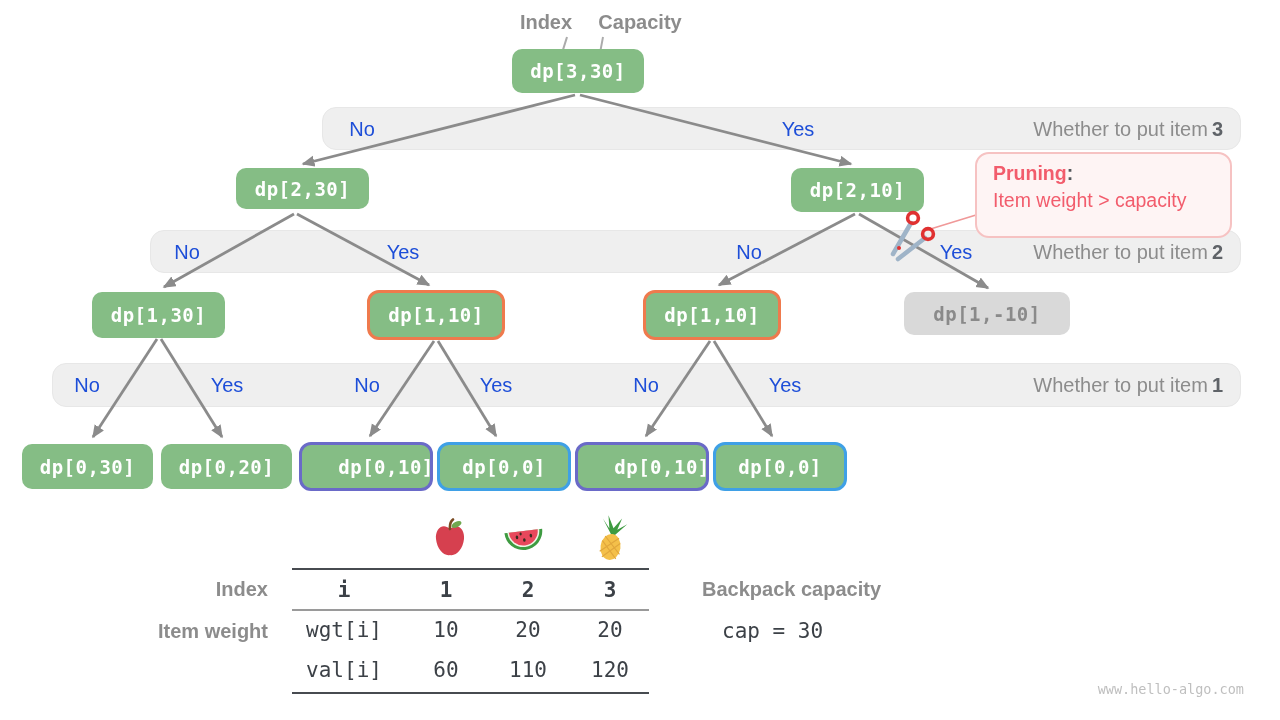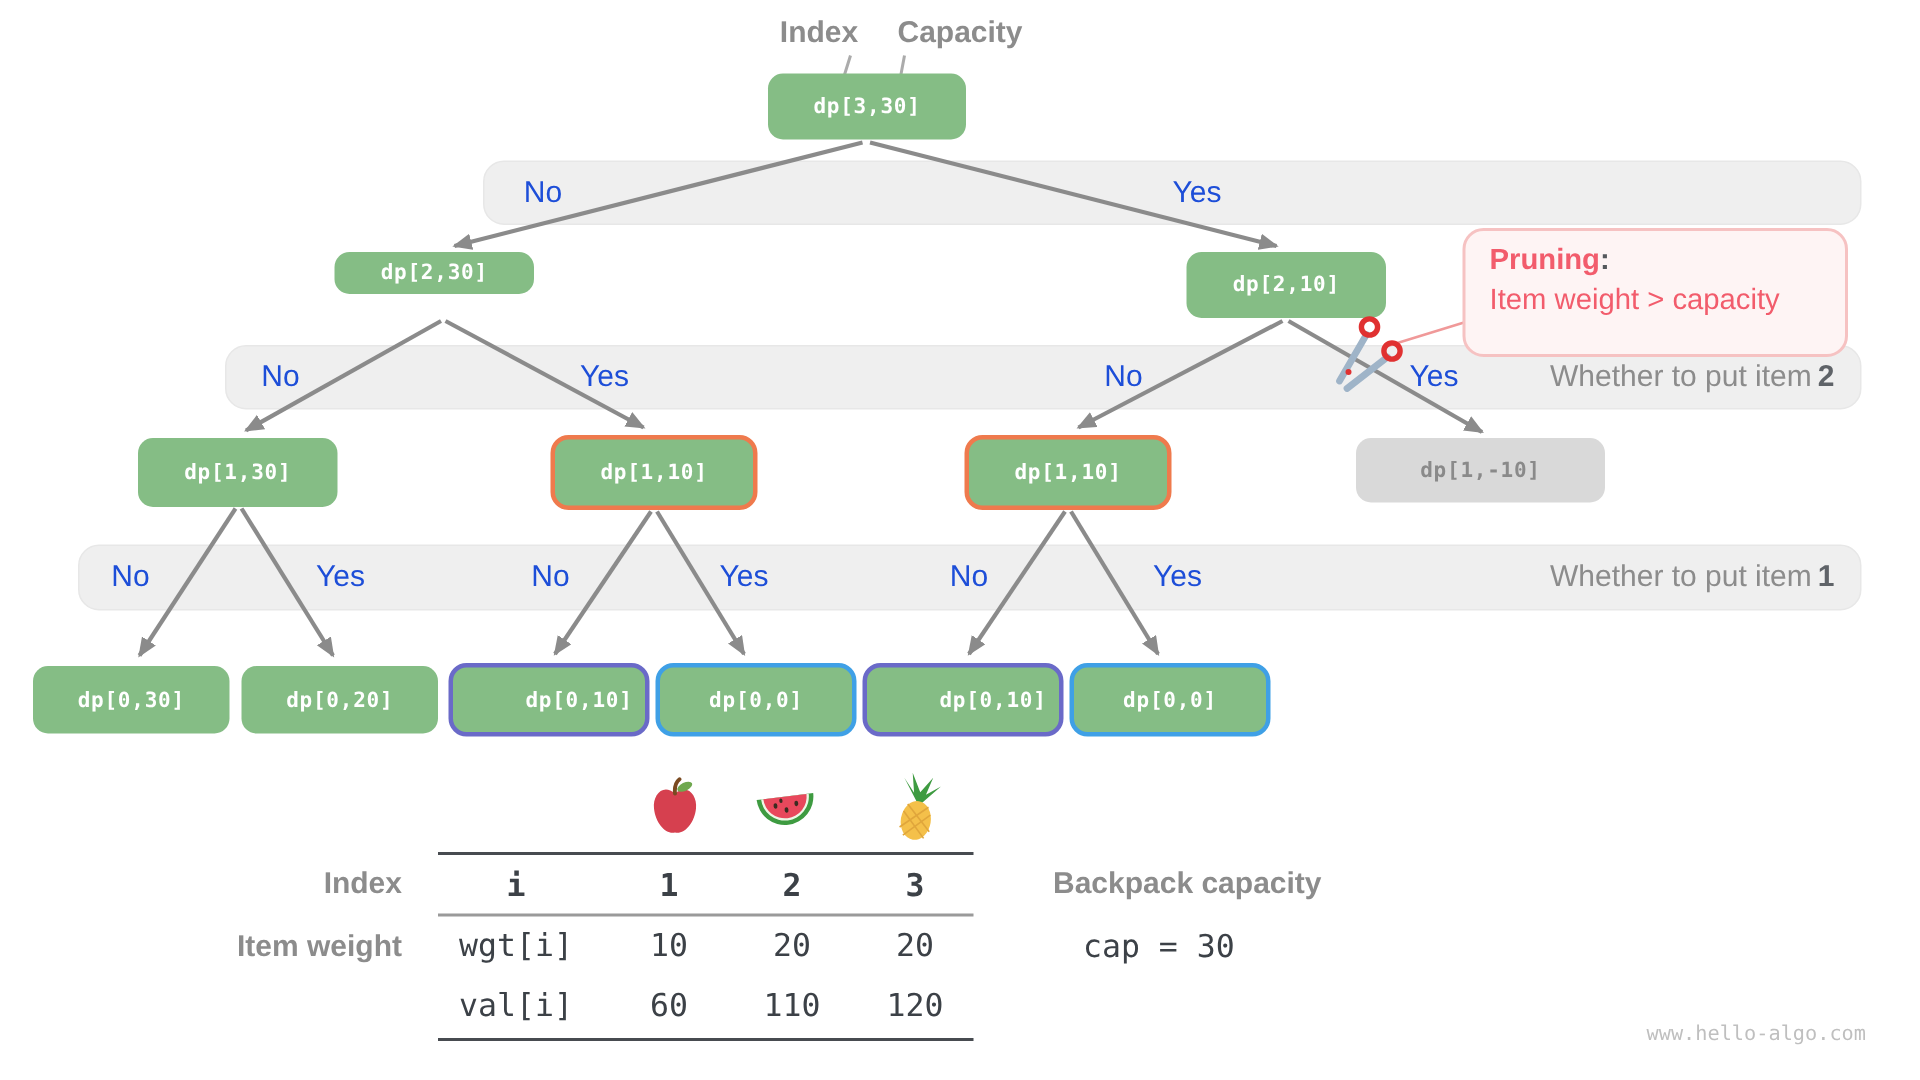--- a/index.html
+++ b/index.html
@@ -11,21 +11,21 @@
   .band{position:absolute;background:#efefef;border:1px solid #e7e7e7;border-radius:14px;z-index:1;}
   .band-label{position:absolute;top:50%;transform:translate(-50%,-50%);color:#1d4ed8;
               font-size:20px;white-space:nowrap;}
   .band-title{position:absolute;top:50%;right:17px;transform:translateY(-50%);color:#8c8c8c;
               font-size:20px;white-space:nowrap;}
   .band-title b{color:#5f6368;font-weight:bold;margin-left:4px;}
 
   
   .node{position:absolute;box-sizing:border-box;background:#85bd85;border-radius:10px;
         display:flex;align-items:center;justify-content:center;color:#ffffff;
-        font-family:"DejaVu Sans Mono",monospace;font-weight:bold;font-size:14px;
+        font-family:"DejaVu Sans Mono",monospace;font-weight:bold;font-size:19px;
         letter-spacing:.5px;z-index:10;white-space:nowrap;text-align:right;}
   .node.orange{border:3.5px solid #ef7a4d;border-radius:12px;}
   .node.purple{border:3.5px solid #6a6ac8;border-radius:12px;padding-left:40px;}
   .node.blue{border:3.5px solid #3fa0e6;border-radius:12px;}
   .node.gray{background:#d9d9d9;color:#8a8a8a;}
 
   
   .hdr-label{position:absolute;transform:translateX(-50%);color:#8c8c8c;font-weight:bold;
              font-size:20px;z-index:10;white-space:nowrap;}
 
@@ -54,20 +54,23 @@
              font-family:"DejaVu Sans Mono",monospace;font-size:13.5px;z-index:10;}
 </style>
 </head>
 <body>
 
 <div id="canvas">
 
   <div class="band" style="left:322px;top:107px;width:917px;height:41px;">
     <span class="band-label" style="left:39px;">No</span>
     <span class="band-label" style="left:475px;">Yes</span>
+    <span class="band-title">
+      <span>Whether to put item</span><b>3</b>
+    </span>
   </div>
   <div class="band" style="left:150px;top:230px;width:1089px;height:41px;">
     <span class="band-label" style="left:36px;">No</span>
     <span class="band-label" style="left:252px;">Yes</span>
     <span class="band-label" style="left:598px;">No</span>
     <span class="band-label" style="left:805px;">Yes</span>
     <span class="band-title">
       <span>Whether to put item</span><b>2</b>
     </span>
   </div>
@@ -108,21 +111,21 @@
       <line x1="714" y1="341" x2="772" y2="436" marker-end="url(#ah)"></line>
     </g>
 
     <line x1="976" y1="215" x2="924" y2="231" stroke="#f09999" stroke-width="1.6"></line>
   </svg>
 
   <span class="hdr-label" style="left:546px;top:11px;">Index</span>
   <span class="hdr-label" style="left:640px;top:11px;">Capacity</span>
 
   <div class="node" style="left:512px;top:49px;width:132px;height:44px;">dp[3,30]</div>
-  <div class="node" style="left:223px;top:168px;width:133px;height:28px;">dp[2,30]</div>
+  <div class="node" style="left:236px;top:168px;width:133px;height:41px;">dp[2,30]</div>
   <div class="node" style="left:791px;top:168px;width:133px;height:44px;">dp[2,10]</div>
   <div class="node" style="left:92px;top:292px;width:133px;height:46px;">dp[1,30]</div>
   <div class="node orange" style="left:367px;top:290px;width:138px;height:50px;">dp[1,10]</div>
   <div class="node orange" style="left:643px;top:290px;width:138px;height:50px;">dp[1,10]</div>
   <div class="node gray" style="left:904px;top:292px;width:166px;height:43px;">dp[1,-10]</div>
   <div class="node" style="left:22px;top:444px;width:131px;height:45px;">dp[0,30]</div>
   <div class="node" style="left:161px;top:444px;width:131px;height:45px;">dp[0,20]</div>
   <div class="node purple" style="left:299px;top:442px;width:134px;height:49px;">dp[0,10]</div>
   <div class="node blue" style="left:437px;top:442px;width:134px;height:49px;">dp[0,0]</div>
   <div class="node purple" style="left:575px;top:442px;width:134px;height:49px;">dp[0,10]</div>

